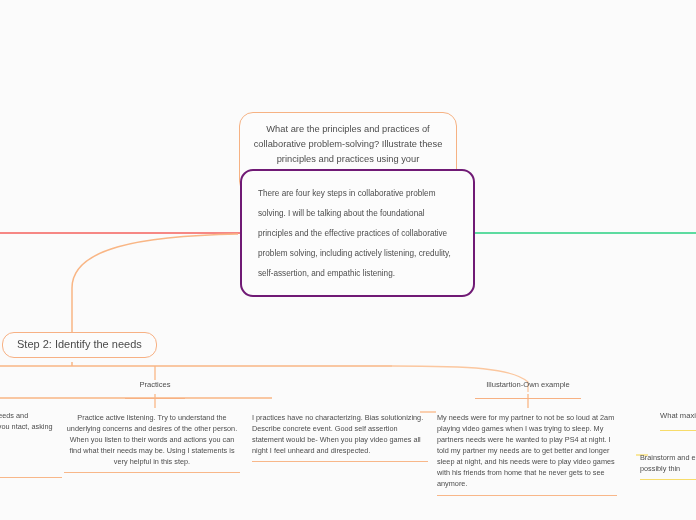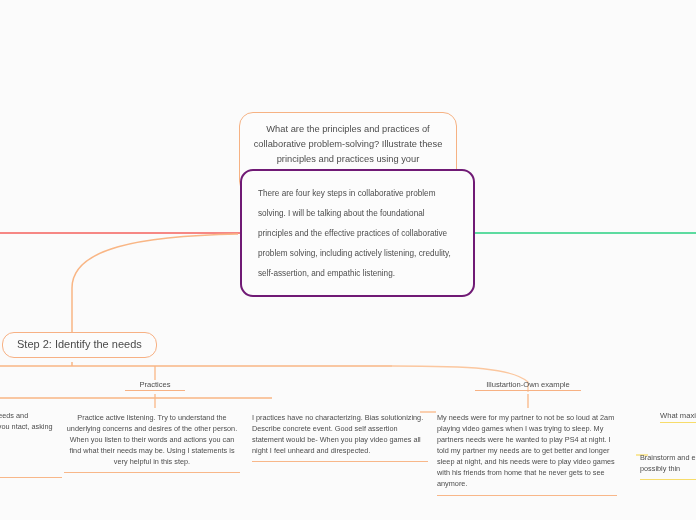--- a/index.html
+++ b/index.html
@@ -84,21 +84,21 @@
   }
 
   
   .node-sublabel {
     position: absolute;
     box-sizing: border-box;
     font-size: 7.6px;
     line-height: 1.3;
     color: #4d4d4d;
     text-align: center;
-    padding-bottom: 0;
+    padding-bottom: 8px;
     white-space: nowrap;
     z-index: 3;
   }
   .node-sublabel.orange { border-bottom: 1.3px solid #f7b183; }
   .node-sublabel.yellow { border-bottom: 1.6px solid #f7dc6a; }
 
   
   .node-leaf {
     position: absolute;
     box-sizing: border-box;

